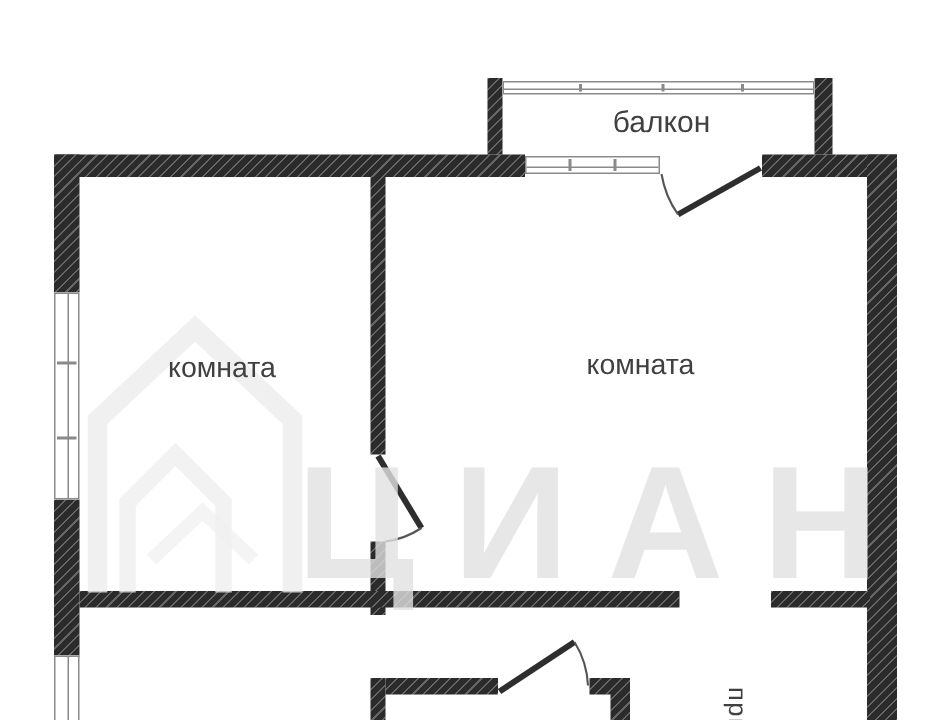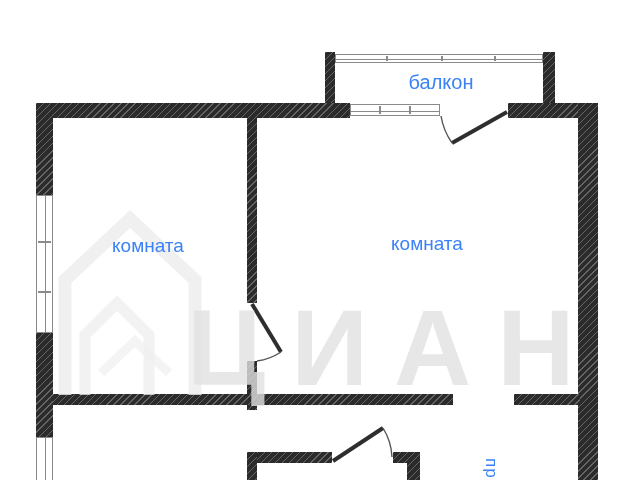--- a/index.html
+++ b/index.html
@@ -19,25 +19,25 @@
   .win .mid-v{position:absolute;left:50%;top:0;bottom:0;width:1px;background:#8a8a8a;}
   .win .mid-h{position:absolute;left:0;right:0;top:55%;height:1px;background:#8a8a8a;}
   .tick-h{position:absolute;left:1px;right:1px;height:2px;background:#8a8a8a;}
   .tick-v{position:absolute;top:1px;bottom:1px;width:2px;background:#8a8a8a;}
   .no-bottom{border-bottom:none;}
   #doors{position:absolute;left:0;top:0;z-index:2;}
   
   .wm{position:absolute;z-index:3;white-space:nowrap;pointer-events:none;}
   #wm-lokals{left:112px;top:97px;font-size:26px;line-height:26px;font-weight:700;
     letter-spacing:9px;color:rgba(150,150,150,.82);}
-  #wm-cian{left:187px;top:295px;font-size:107px;line-height:107px;font-weight:700;
+  #wm-cian{left:198px;top:295px;font-size:107px;line-height:107px;font-weight:700;
     letter-spacing:26px;color:rgba(225,225,225,.8);}
   #wm-house{left:55px;top:205px;}
   
-  .room-label{position:absolute;z-index:4;color:#3b82f6;text-align:center;}
+  .room-label{position:absolute;z-index:4;color:#404040;text-align:center;}
   #lbl-balcony{left:379px;top:70px;width:124px;font-size:20px;line-height:24px;}
   #lbl-room-left{left:86px;top:234px;width:124px;font-size:19px;line-height:23px;}
   #lbl-room-right{left:365px;top:232px;width:124px;font-size:19px;line-height:23px;}
   #lbl-hallway{left:481px;top:440px;font-size:17px;line-height:20px;
     writing-mode:vertical-rl;letter-spacing:1px;height:120px;}
 </style>
 </head>
 <body>
 
 <div id="plan">

